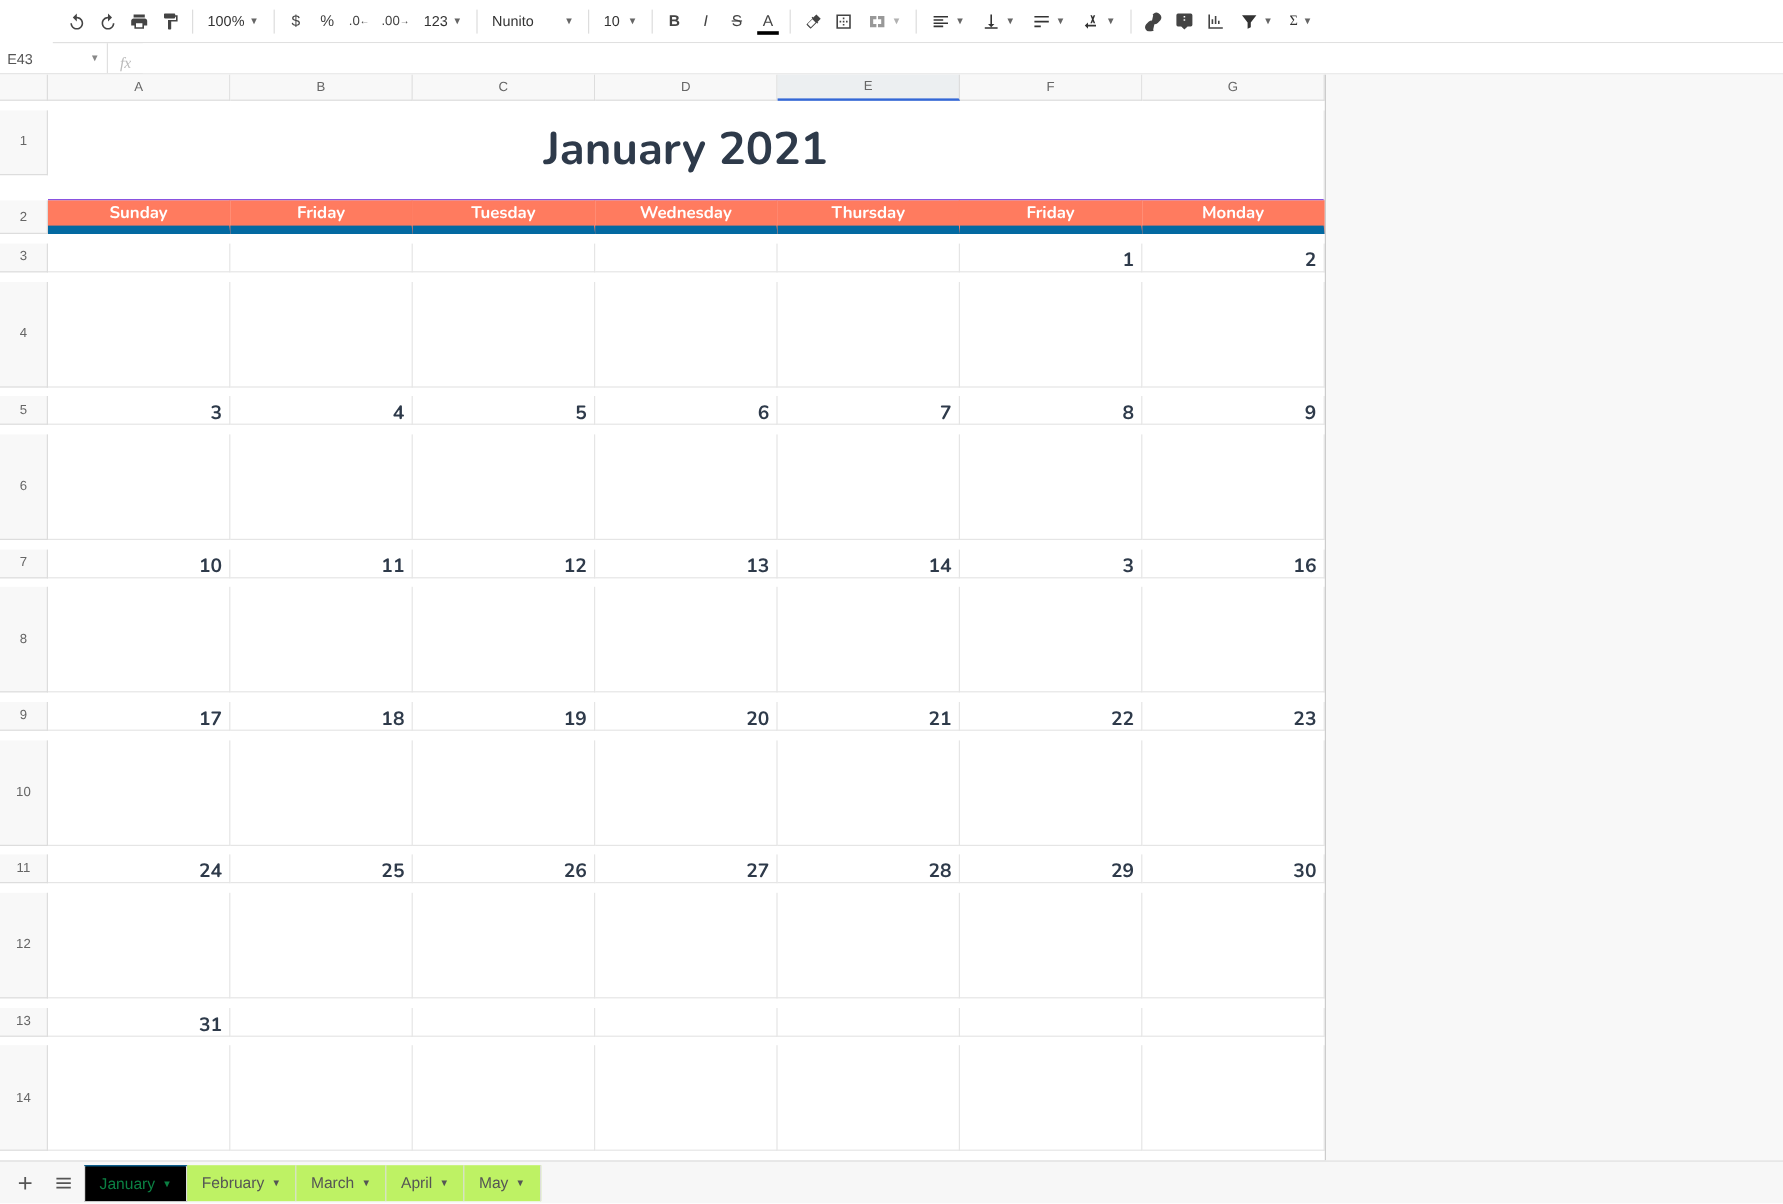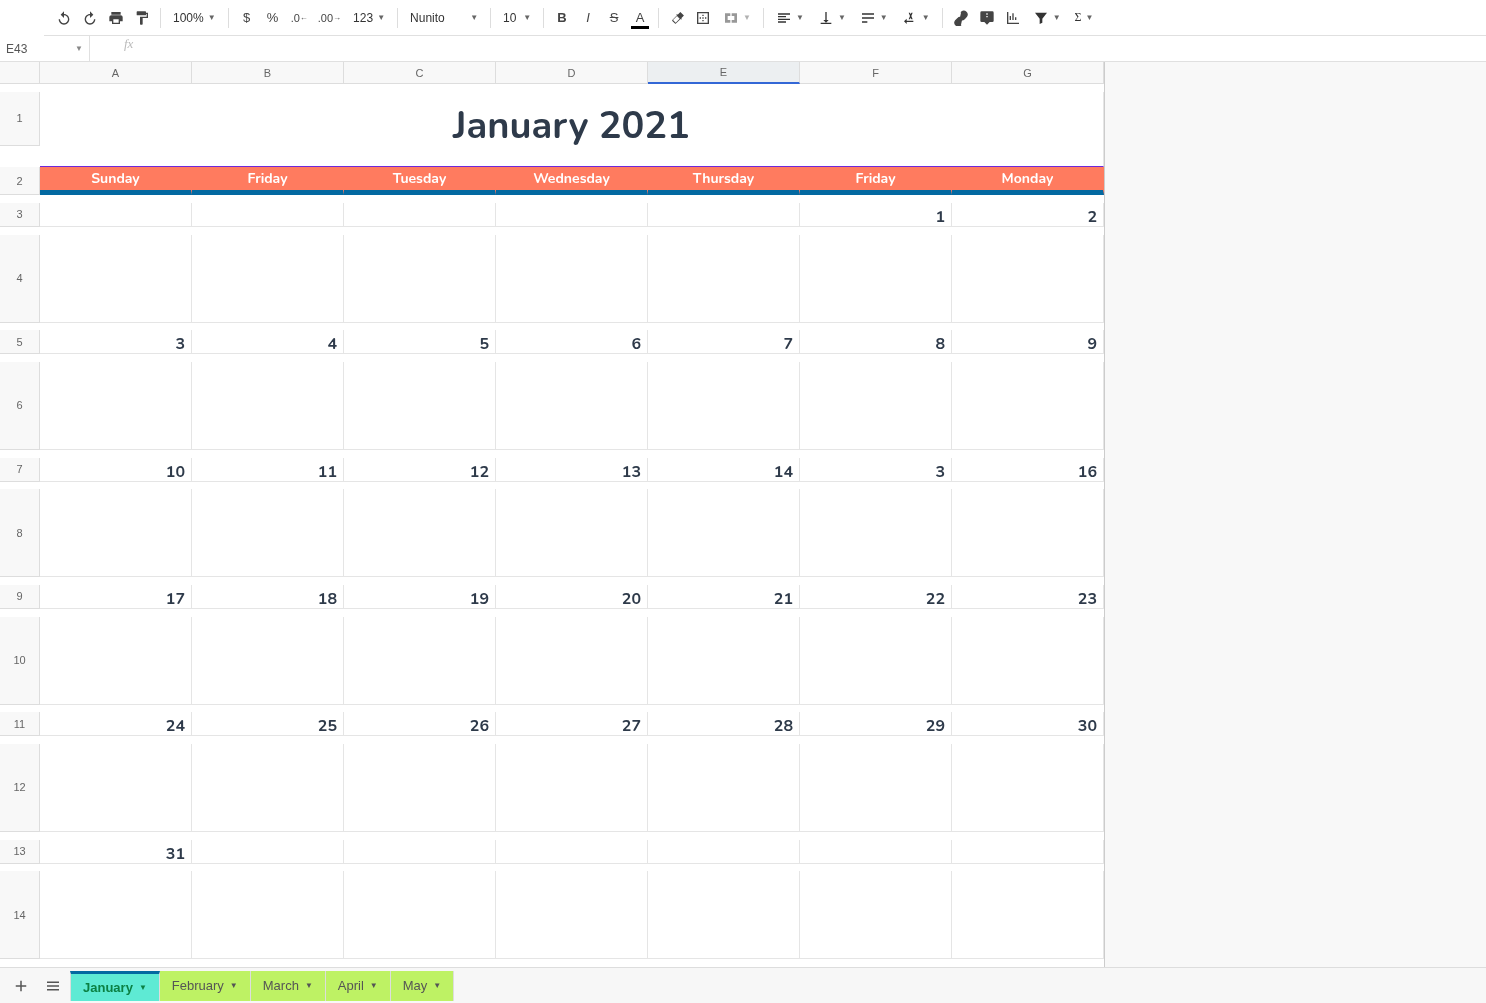--- a/index.html
+++ b/index.html
@@ -46,24 +46,23 @@
   color: #666;
 }
 .toolbar .font-select { min-width: 80px; }
 .toolbar svg { width: 16px; height: 16px; }
 .text-color-btn { position: relative; }
 .text-color-underline { position: absolute; bottom: 2px; left: 3px; right: 3px; height: 3px; background: #000; }
 
 
 .formula-row {
   display: flex;
-  align-items: flex-start;
+  align-items: flex-end;
   height: 26px;
   border-bottom: 1px solid #e0e0e0;
-  gap: 24px;
 }
 .name-box {
   display: flex;
   align-items: center;
   width: 90px;
   padding: 0 6px;
   font-size: 12px;
   color: #555;
   border-right: 1px solid #e0e0e0;
   height: 100%;
@@ -138,21 +137,21 @@
   background: #ff7b5f;
   color: #fff;
   font-weight: 700;
   text-align: center;
   height: 28px;
   display: flex;
   align-items: center;
   justify-content: center;
   font-size: 14px;
   border-right: 1px solid #ff7b5f;
-  border-bottom: 5px solid #0369a1;
+  border-bottom: 7px solid #0369a1;
   font-family: "Nunito", "Segoe UI", sans-serif;
 }
 .daynum {
   text-align: right;
   font-weight: 700;
   font-size: 16px;
   color: #2e3a4a;
   height: 24px;
   font-family: "Nunito", "Segoe UI", sans-serif;
 }
@@ -189,24 +188,24 @@
   gap: 6px;
   padding: 0 12px;
   height: 30px;
   font-size: 13px;
   color: #555;
   background: #bef264;
   border-right: 1px solid #ddd;
   cursor: pointer;
 }
 .sheet-tab.active {
-  background: #5eead4;
+  background: #000000;
   color: #0b8043;
-  font-weight: 700;
-  border-top: 3px solid #0369a1;
+  font-weight: 400;
+  border-top: 1px solid #0369a1;
   border-left: 1px solid #ddd;
 }
 .sheet-tab .caret { font-size: 8px; color: inherit; }
 </style>
 </head>
 <body>
 
 <div class="toolbar">
   <div class="tb-btn">
       <svg viewBox="0 0 24 24">

